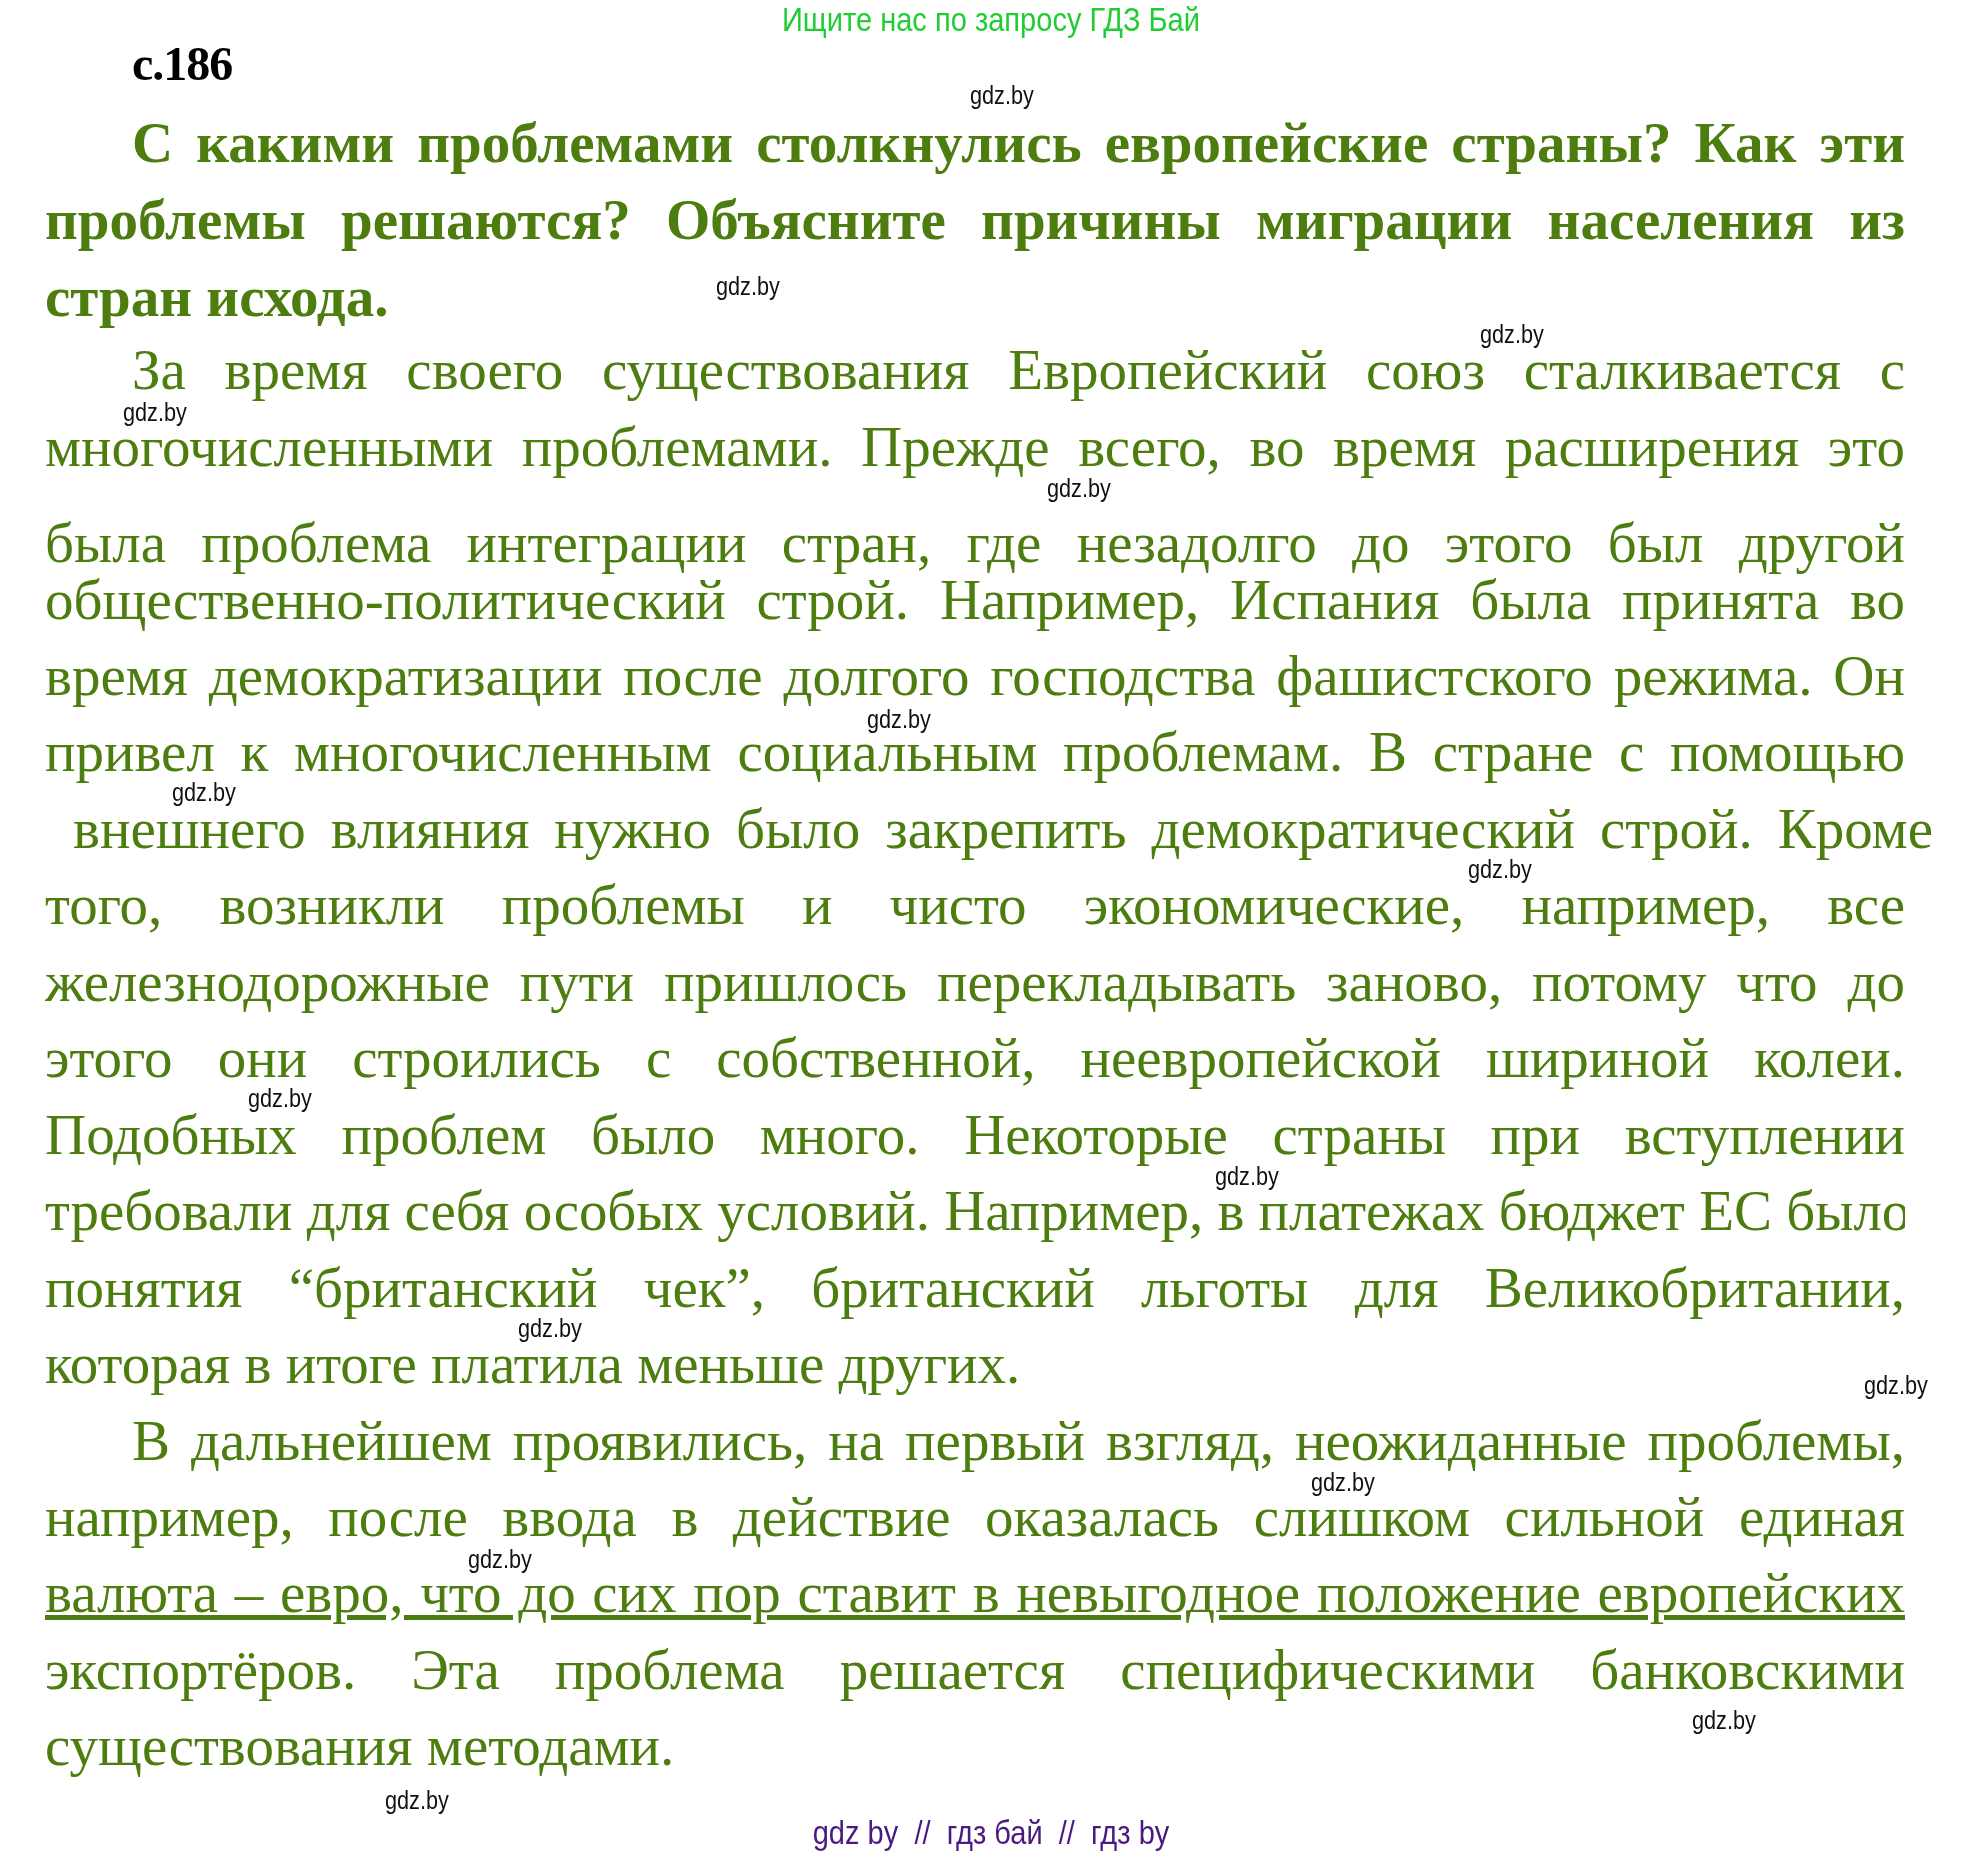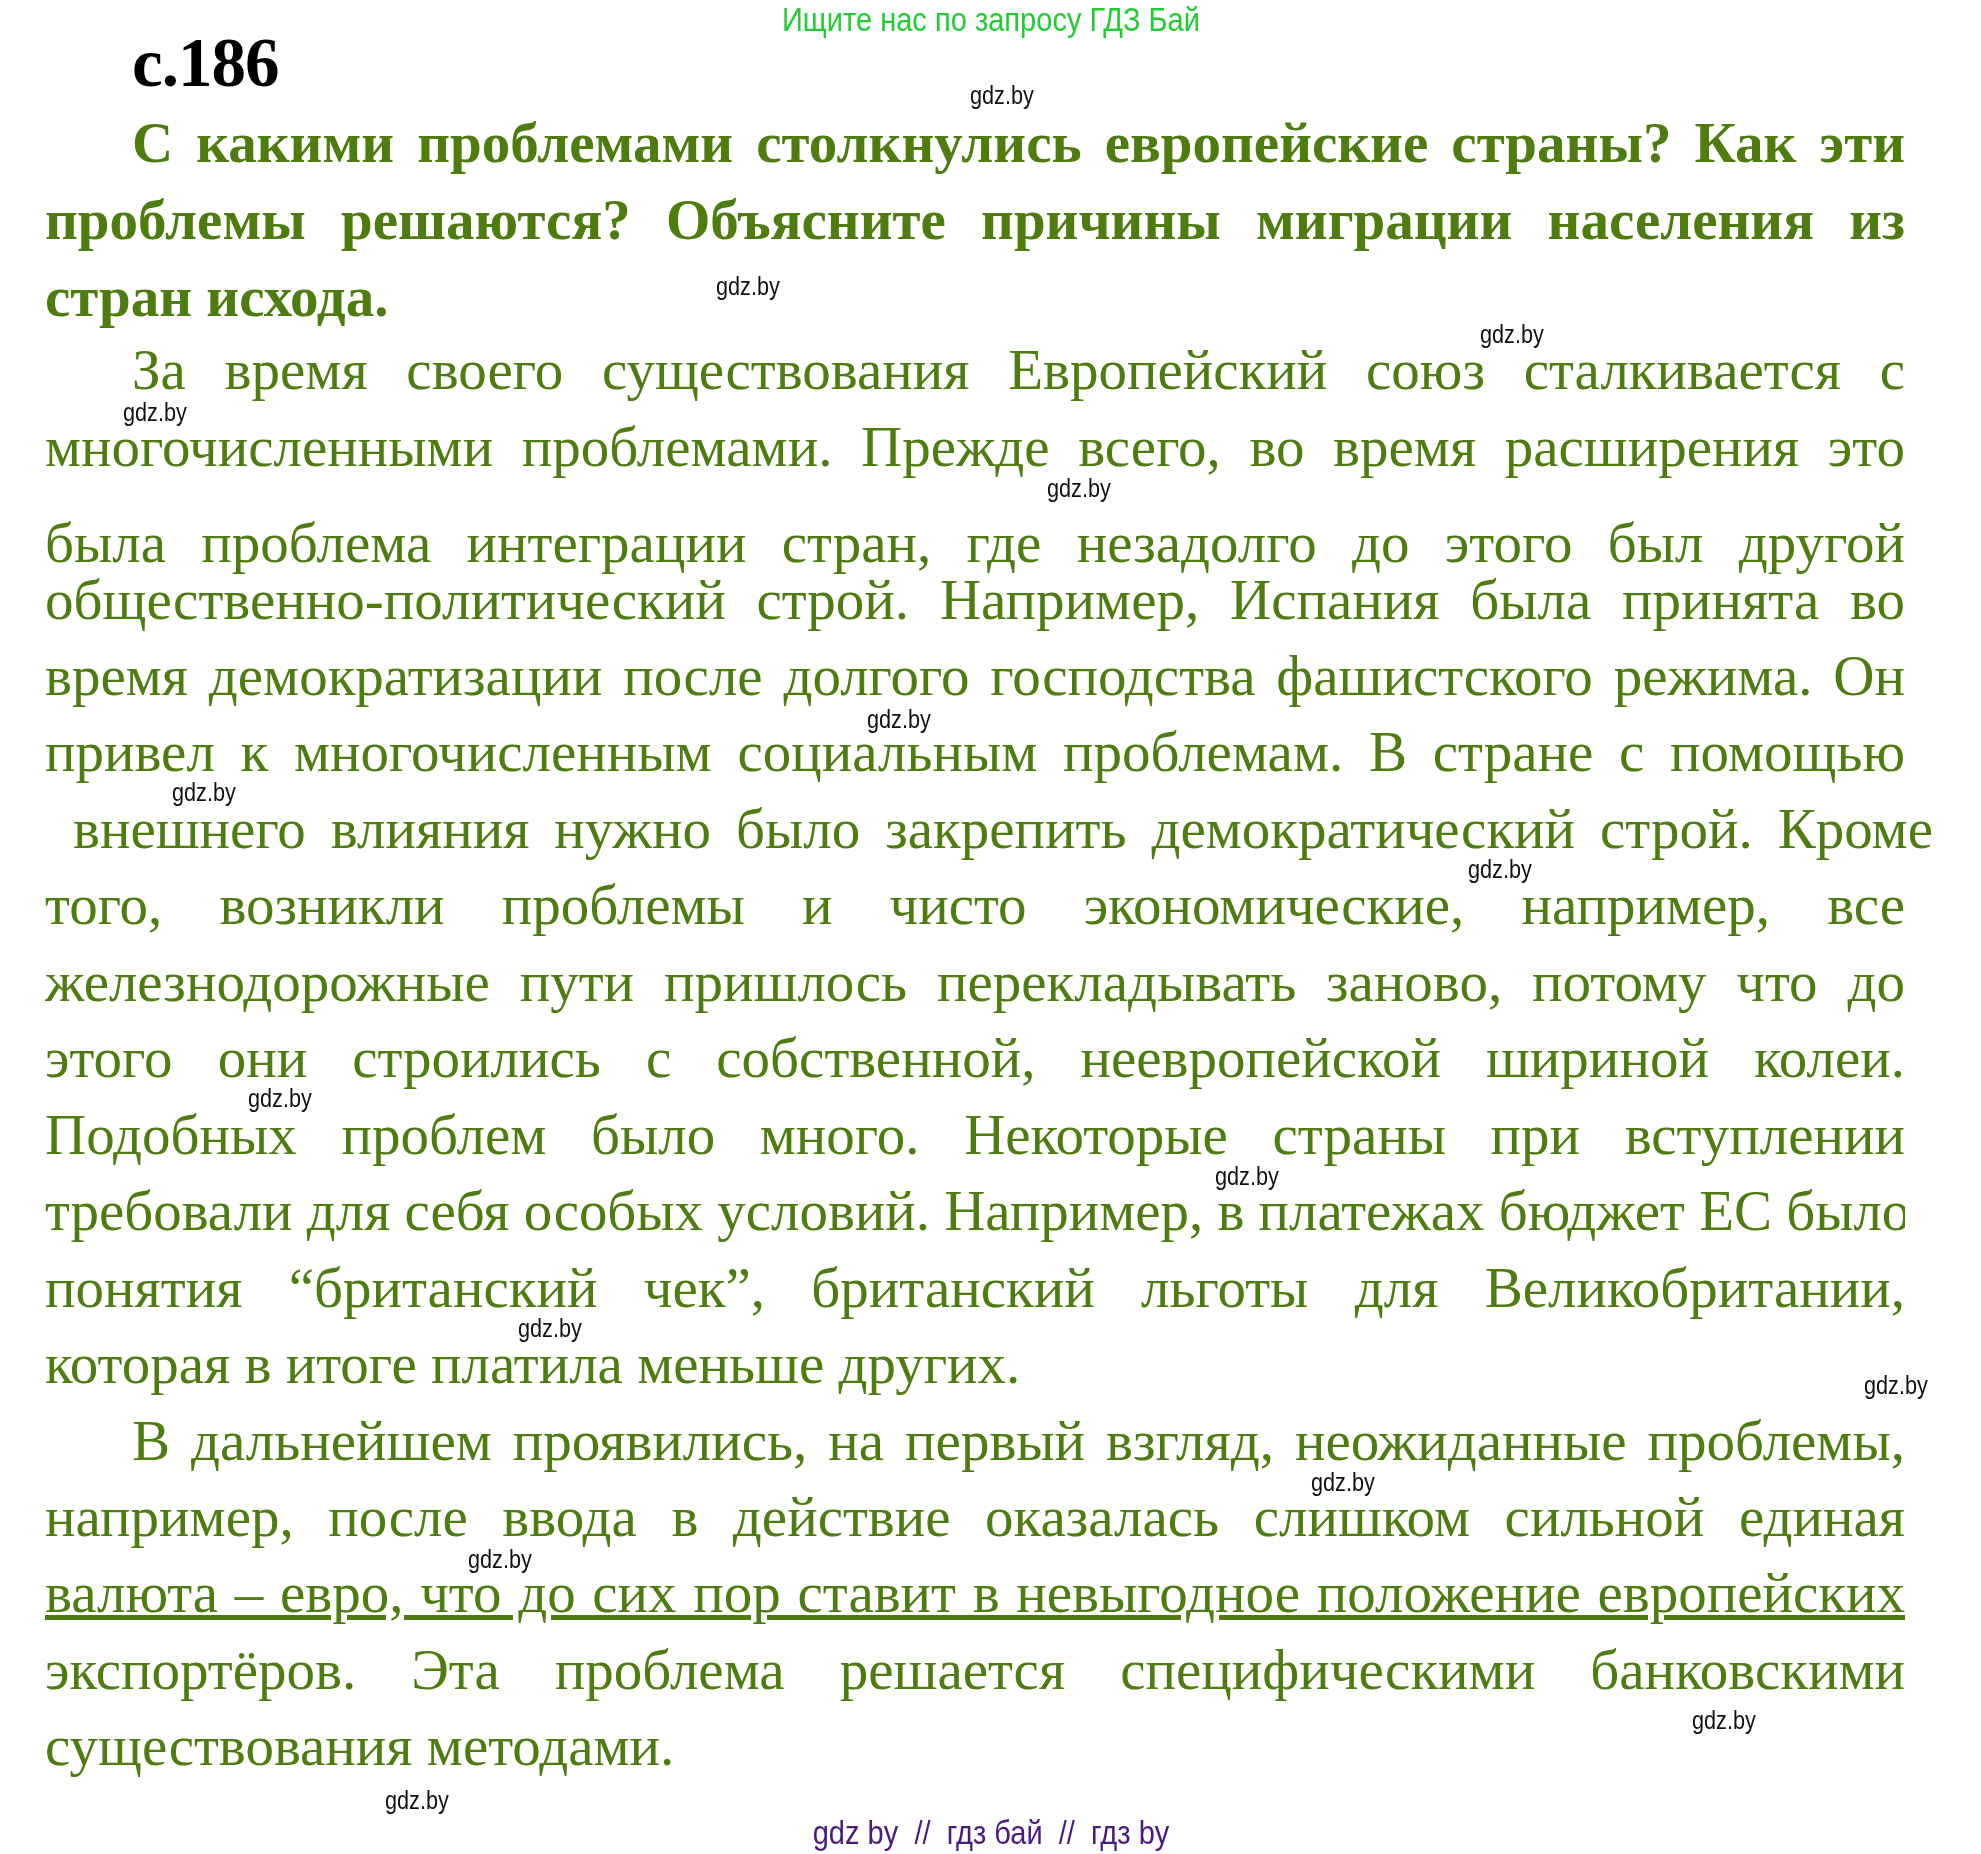--- a/index.html
+++ b/index.html
@@ -5,21 +5,21 @@
   html, body { margin: 0; padding: 0; background: #ffffff; }
   body { width: 1982px; height: 1854px; position: relative; overflow: hidden; }
   .banner {
     position: absolute; left: 0; width: 1982px; top: 0; height: 39px;
     text-align: center; color: #22cc33;
     font-family: "Liberation Sans", sans-serif; font-size: 33px; line-height: 39px;
     transform: scaleX(0.88); transform-origin: center;
   }
   .page-num {
     position: absolute; left: 132px; top: 29px;
-    font-family: "Liberation Serif", serif; font-weight: bold; font-size: 69px; line-height: 69px;
+    font-family: "Liberation Serif", serif; font-weight: bold; font-size: 48px; line-height: 69px;
     color: #000; letter-spacing: -1px;
   }
   .line {
     position: absolute; left: 45px; width: 1860px;
     font-family: "Liberation Serif", serif; font-size: 57px; line-height: 69px; height: 69px;
     color: #4d7c0f; white-space: nowrap;
   }
   .line.j { text-align: justify; text-align-last: justify; white-space: normal; overflow: hidden; }
   .line.indent { left: 132px; width: 1773px; }
   .line.bold { font-weight: bold; }

